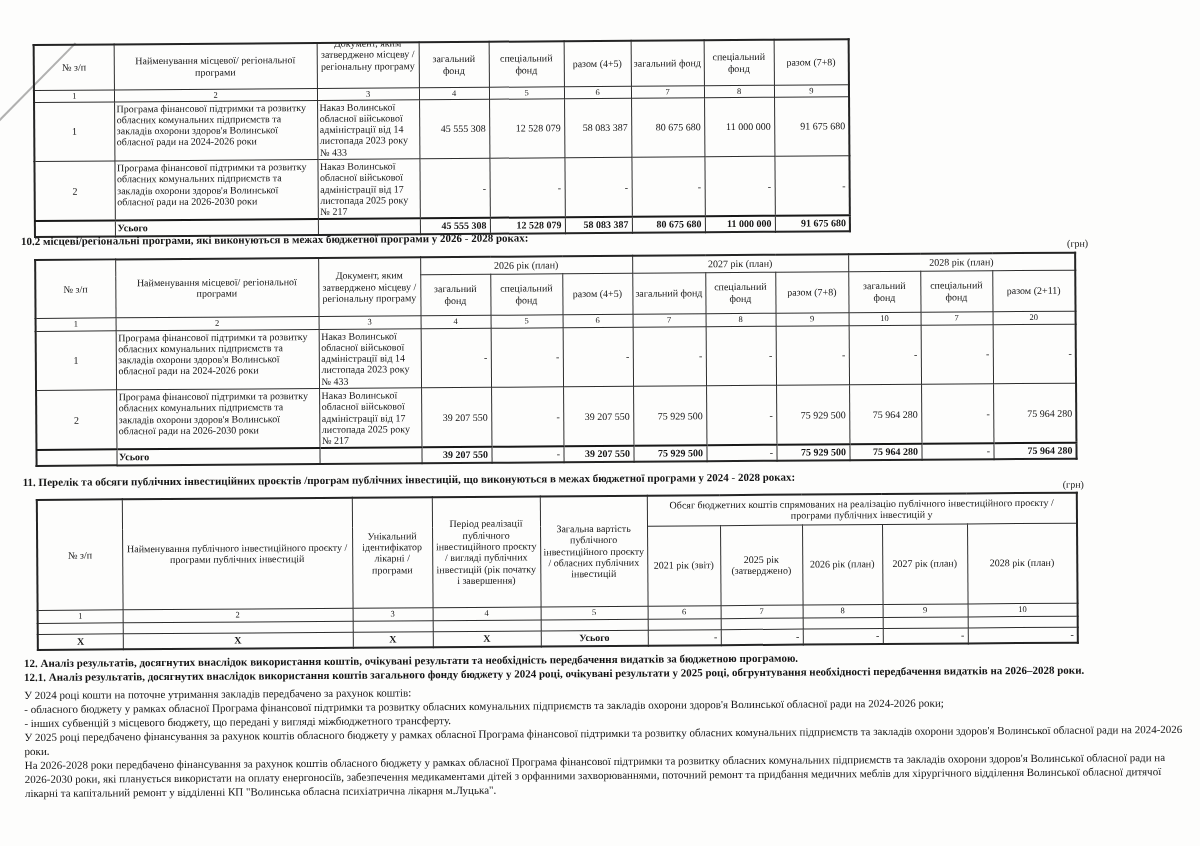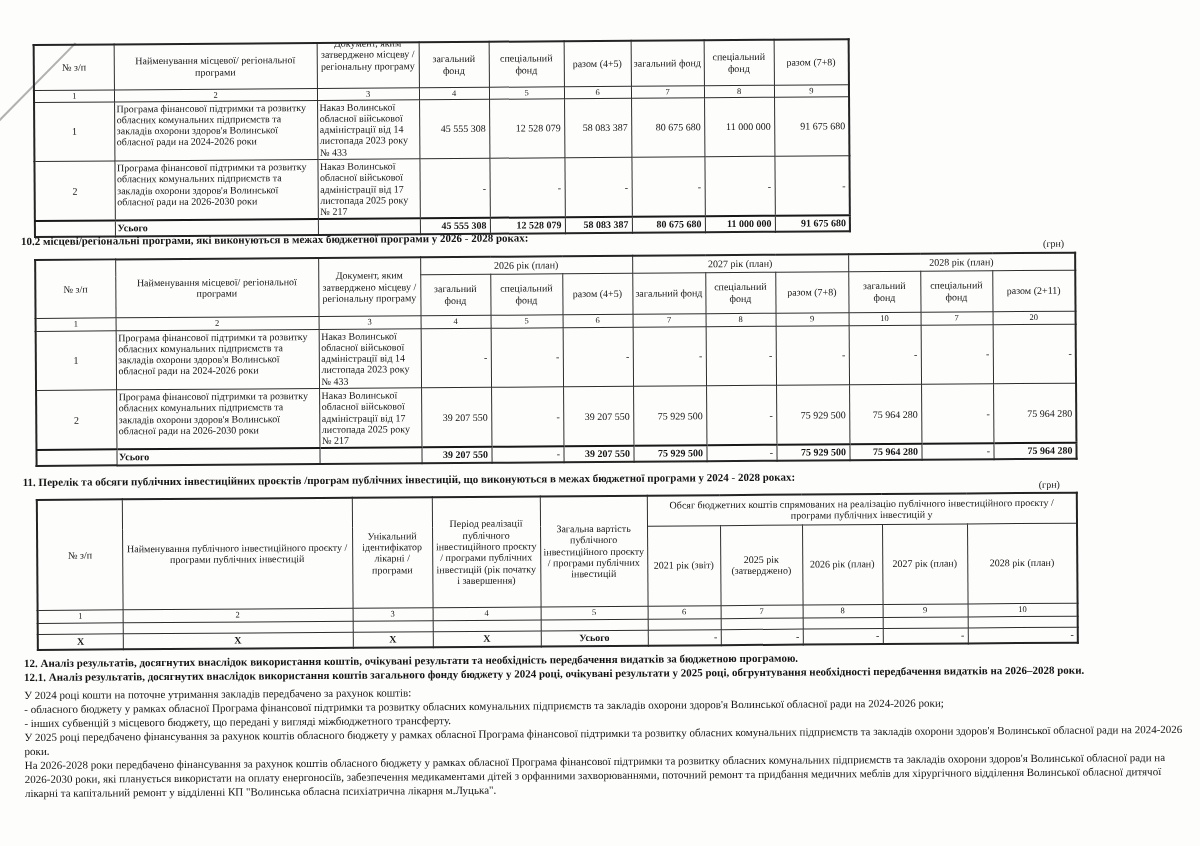--- a/index.html
+++ b/index.html
@@ -25,21 +25,21 @@
   .rh41>td{height:41px} .rh45>td{height:45px} .rh57>td{height:57px}
   .rh58>td{height:58px} .rh80>td{height:80px}
 
   .numrow>td { font-size:8.5px; line-height:1; padding:1px 2px; }
   .trow>td { border-top:2px solid #181818; font-weight:bold; }
   .xrow>td { font-weight:bold; }
   .clipcell { vertical-align:top !important; }
   .clipcell .clip { margin-top:-7px; }
 
   .heading { position:absolute; font-weight:bold; font-size:11px; white-space:nowrap; }
-  .grn { position:absolute; font-size:10px; }
+  .grn { position:absolute; font-size:10px;margin-left:24px; }
 
   .textblock { position:absolute; left:22px; top:652px; width:1158px; font-size:11px; line-height:14px; }
   .textblock p { margin:0; }
   .textblock p.mt { margin-top:4px; }
 </style>
 </head>
 <body>
 
 <div class="sheet">
 <div class="tilt">
@@ -230,22 +230,22 @@
       <col style="width:82px">
           <col style="width:80px">
           <col style="width:85px">
       <col style="width:110px">
     </colgroup>
     <tbody>
       <tr class="rh30">
         <td rowspan="2">№ з/п</td>
         <td rowspan="2">Найменування публічного інвестиційного проєкту / програми публічних інвестицій</td>
         <td rowspan="2">Унікальний ідентифікатор лікарні / програми</td>
-        <td rowspan="2">Період реалізації публічного інвестиційного проєкту / програми публічних інвестицій (рік початку і завершення)</td>
-        <td rowspan="2">Загальна вартість публічного інвестиційного проєкту / програми публічних інвестицій</td>
+        <td rowspan="2">Період реалізації публічного інвестиційного проєкту / вигляді публічних інвестицій (рік початку і завершення)</td>
+        <td rowspan="2">Загальна вартість публічного інвестиційного проєкту / обласних публічних інвестицій</td>
         <td colspan="5">Обсяг бюджетних коштів спрямованих на реалізацію публічного інвестиційного проєкту / програми публічних інвестицій у</td>
       </tr>
       <tr class="rh80">
         <td>2021 рік (звіт)</td>
         <td>2025 рік (затверджено)</td>
         <td>2026 рік (план)</td>
         <td>2027 рік (план)</td>
         <td>2028 рік (план)</td>
       </tr>
       <tr class="rh13 numrow">

